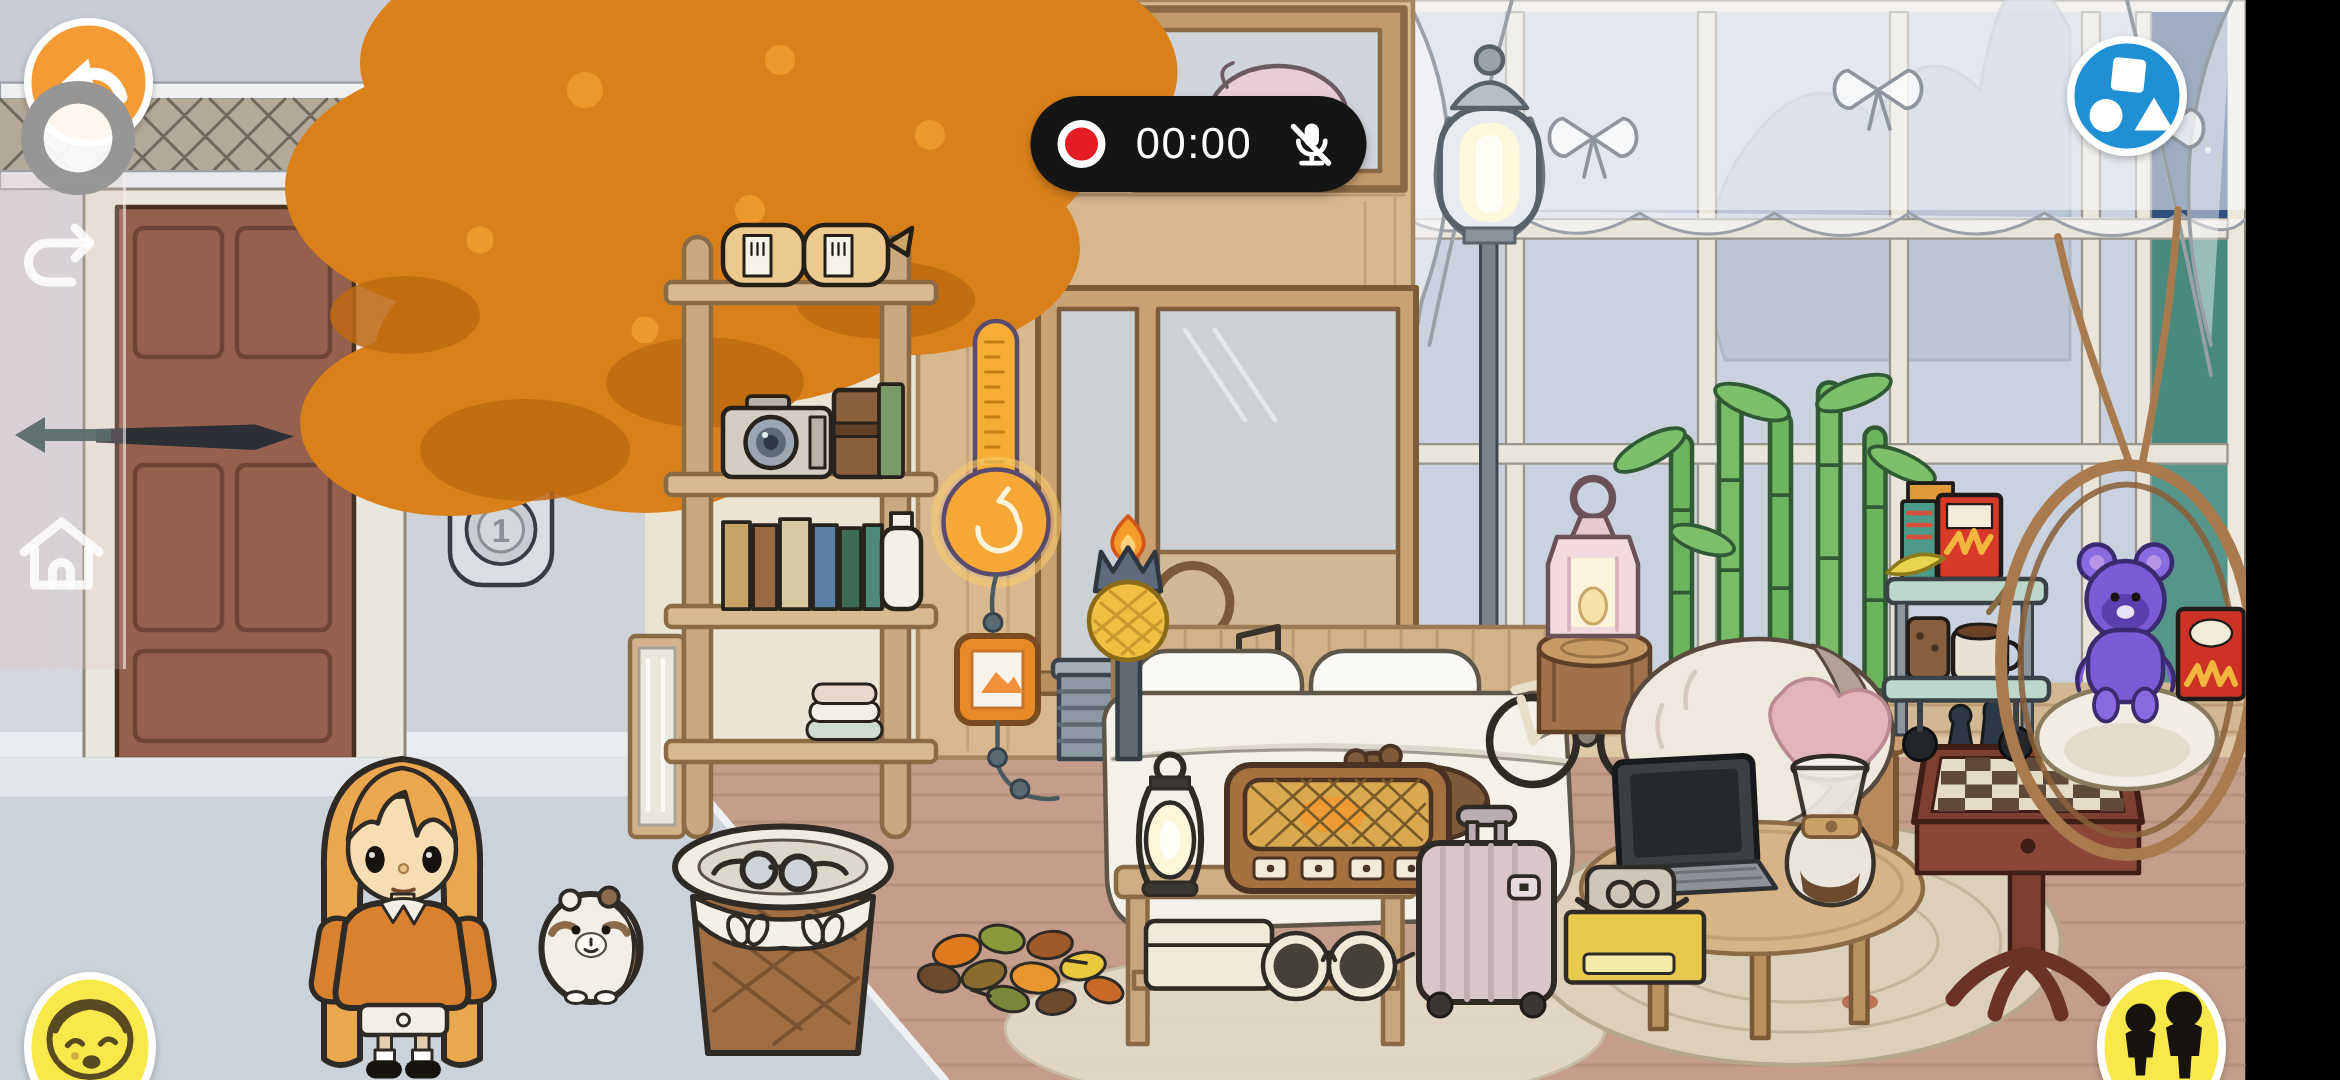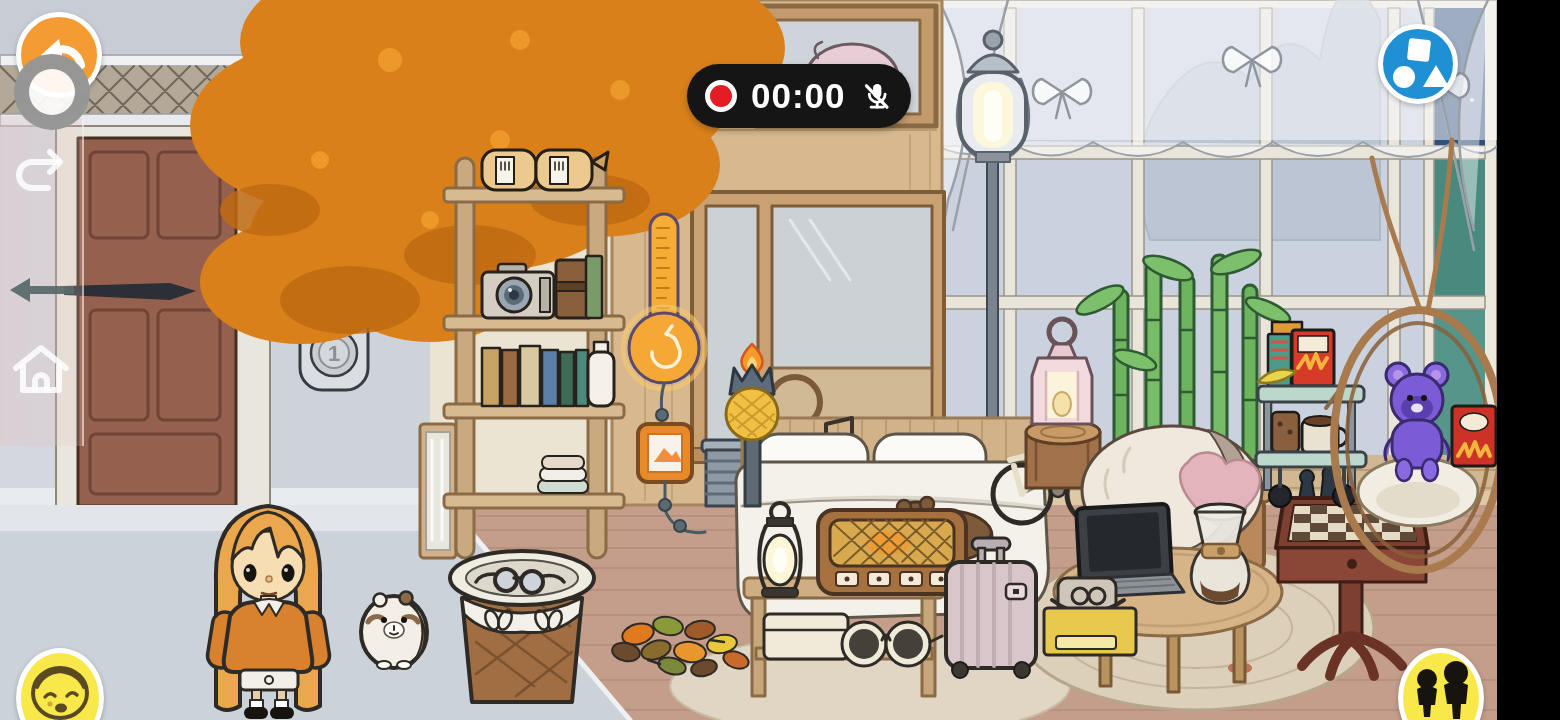--- a/index.html
+++ b/index.html
@@ -12,21 +12,21 @@
   
   .sidebar{position:absolute;left:0;top:116px;width:82px;height:330px;
            background:linear-gradient(90deg,rgba(225,196,196,.38),rgba(225,196,196,.22));
            border-right:2px solid rgba(255,255,255,.45);z-index:3;}
   .sidebar svg{position:absolute;left:0;}
 
   .pill{position:absolute;left:687px;top:64px;width:224px;height:64px;background:#151515;
         border-radius:32px;display:flex;align-items:center;padding:0 18px;box-sizing:border-box;
         gap:14px;z-index:5;box-shadow:0 3px 6px rgba(0,0,0,.25);}
   .rec-dot{width:22px;height:22px;border-radius:50%;background:#e51c23;border:5px solid #fff;flex:0 0 auto;}
-  .rec-time{color:#fff;font-size:35px;font-weight:bold;letter-spacing:1px;flex:1;text-align:center;}
+  .rec-time{color:#fff;font-size:29px;font-weight:normal;letter-spacing:1px;flex:1;text-align:center;}
 
   .round-btn{position:absolute;border-radius:50%;border:5px solid #fff;
              box-shadow:0 2px 5px rgba(0,0,0,.25);z-index:6;}
   .btn-back{left:16px;top:12px;width:76px;height:76px;background:#f49b33;}
   .btn-ring{left:14px;top:54px;width:46px;height:46px;background:rgba(255,255,255,.92);
             border:15px solid rgba(128,128,128,.82);box-shadow:none;z-index:7;}
   .btn-blocks{left:1378px;top:24px;width:70px;height:70px;background:#1f90d4;}
   .btn-face{left:16px;top:648px;width:78px;height:90px;background:#f8e84a;}
   .btn-residents{left:1398px;top:648px;width:76px;height:90px;background:#f8e84a;}
   .round-btn svg{position:absolute;left:0;top:0;}

